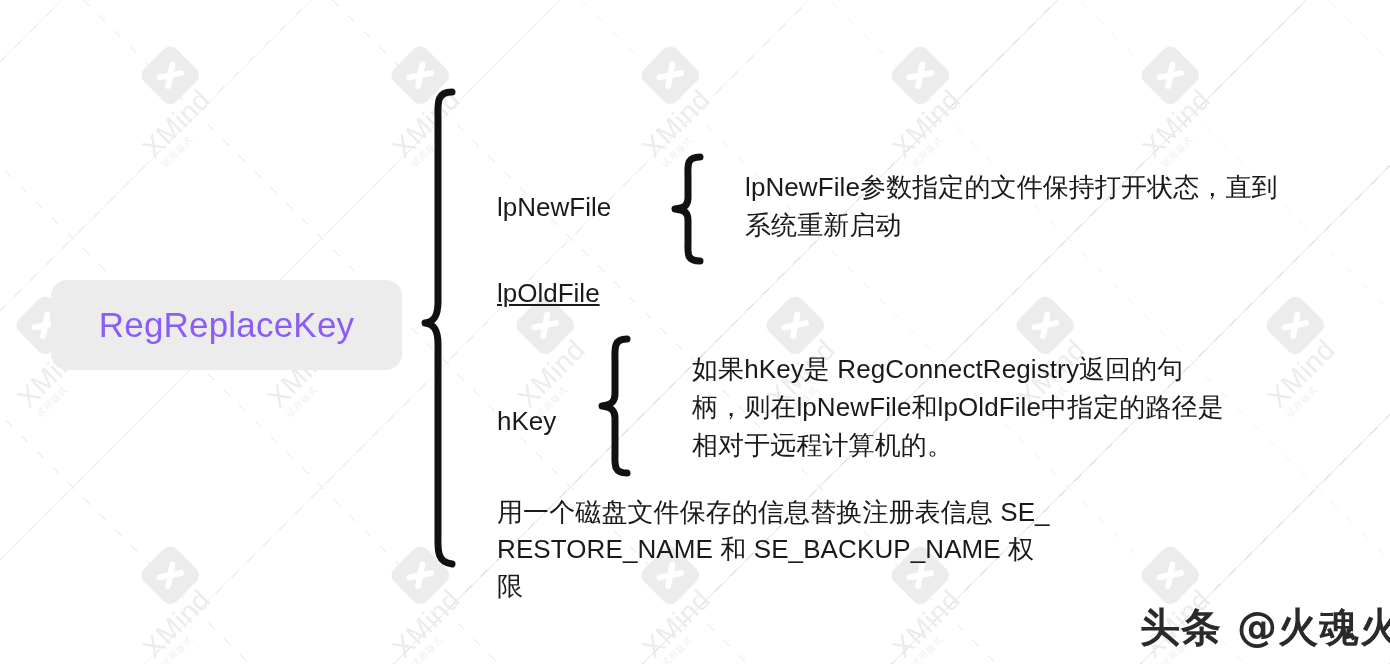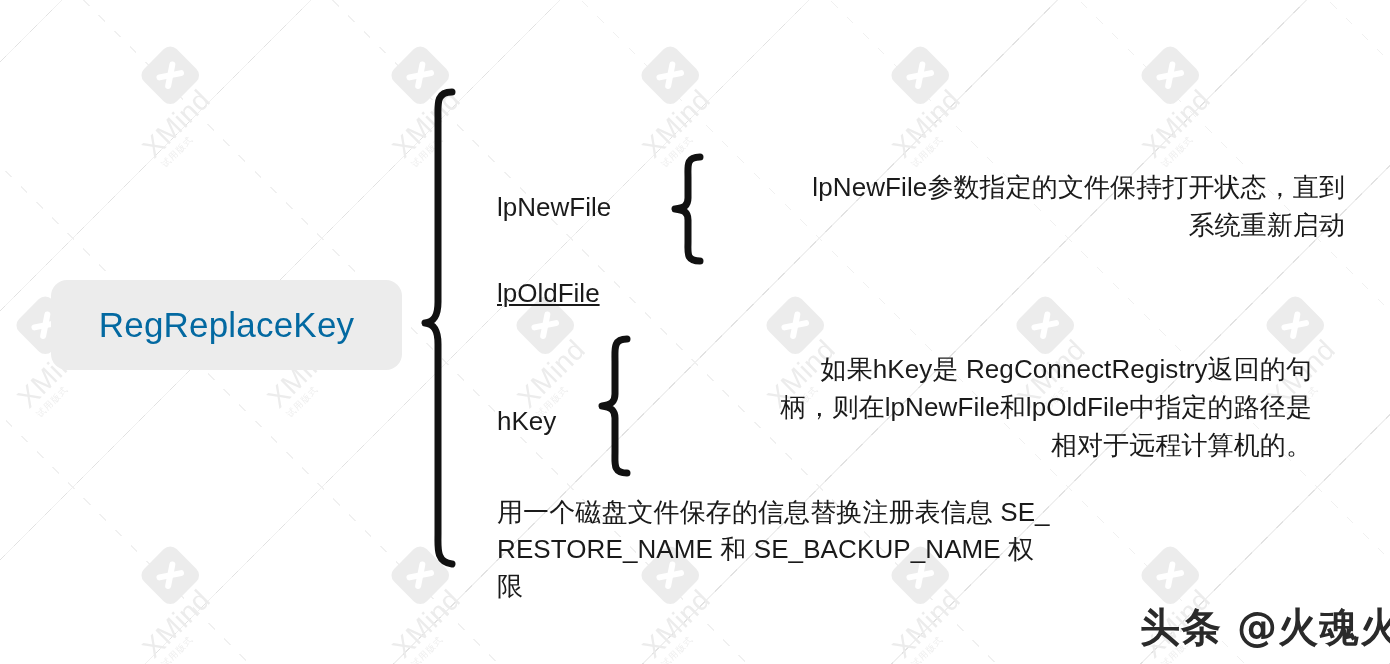--- a/index.html
+++ b/index.html
@@ -101,21 +101,21 @@
     width: 351px;
     height: 90px;
     background: #ececec;
     border-radius: 16px;
     display: flex;
     align-items: center;
     justify-content: center;
   }
   .root-label {
     font-size: 35px;
-    color: #0369a1;
+    color: #8b5cf6;
     letter-spacing: 0.2px;
     white-space: nowrap;
     font-weight: 400;
   }
 
   .brace-svg {
     position: absolute;
     pointer-events: none;
   }
 
@@ -134,21 +134,20 @@
     line-height: 34px;
     white-space: nowrap;
   }
   .leaf-text {
     position: absolute;
     color: #1a1a1a;
     font-size: 26px;
     line-height: 38px;
     white-space: pre-line;
     letter-spacing: 0.1px;
-    text-align: right;
   }
 
   
   .signature {
     position: absolute;
     left: 1140px;
     top: 600px;
     font-size: 40px;
     color: #2a2a2a;
     font-weight: 700;

